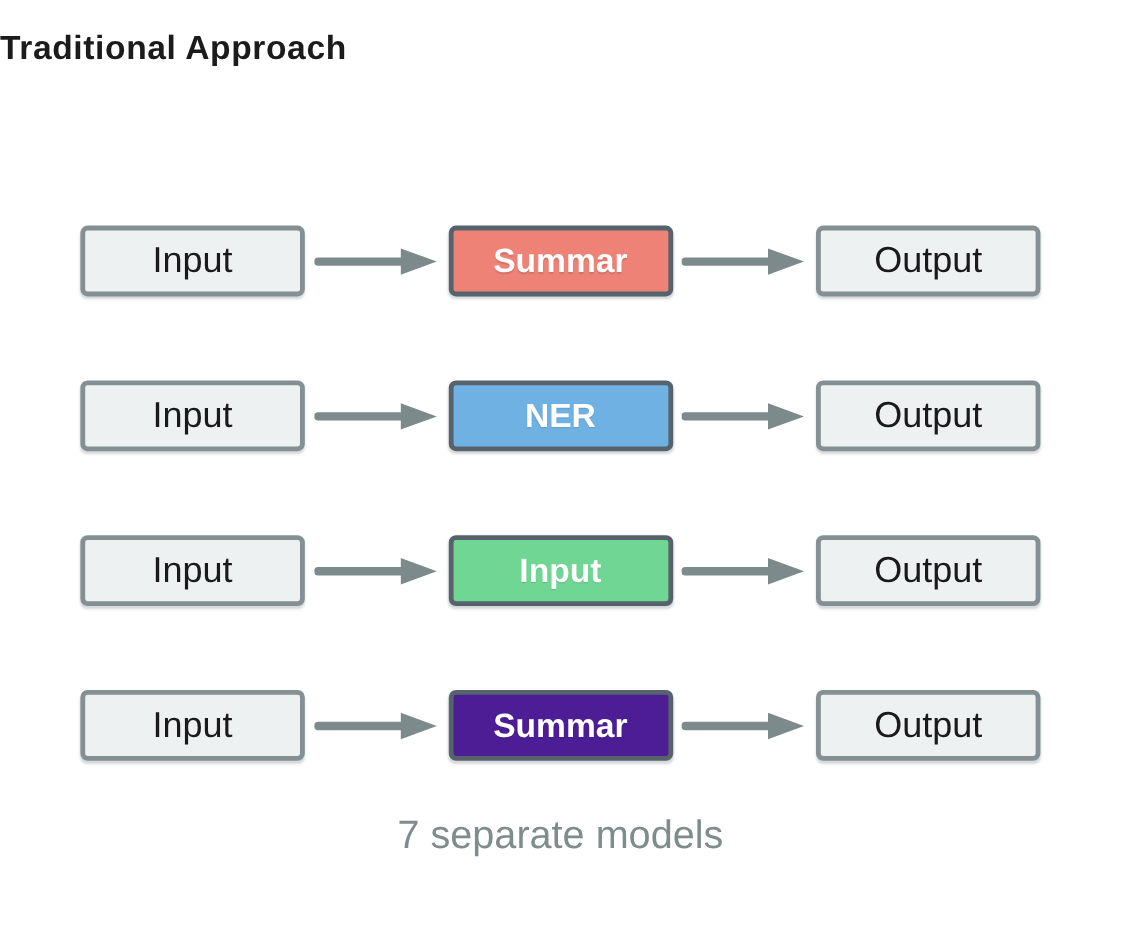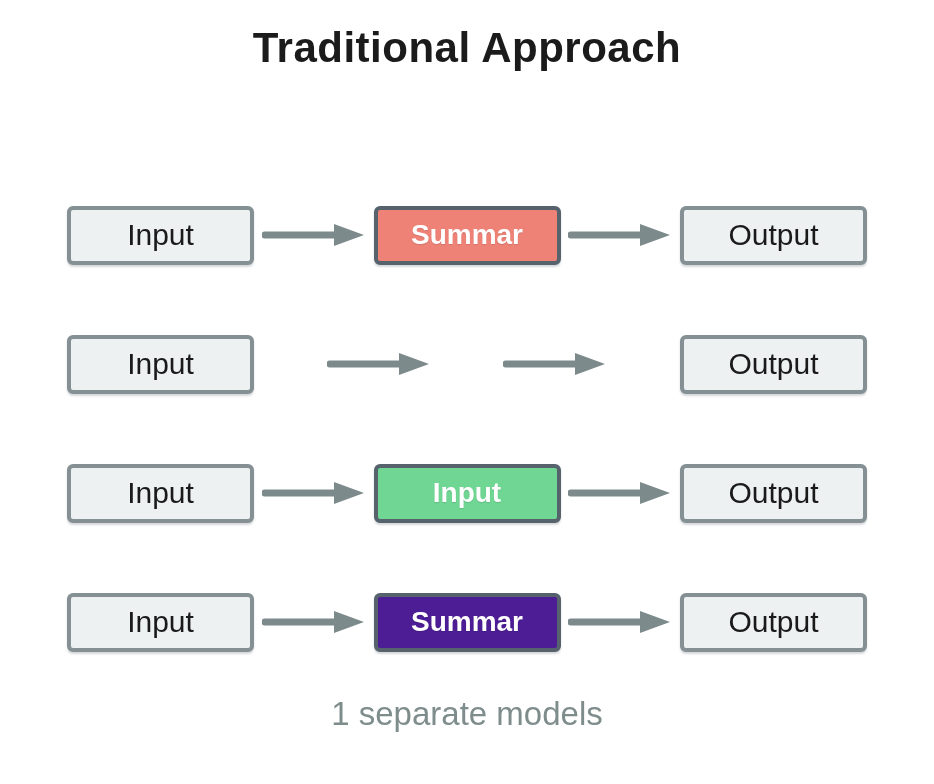--- a/index.html
+++ b/index.html
@@ -10,22 +10,21 @@
   .canvas {
     position: relative;
     width: 934px;
     height: 784px;
     background: #ffffff;
     font-family: "Liberation Sans", sans-serif;
     overflow: hidden;
   }
   .title {
     margin: 22px 0 0 0;
-    text-align: center;
-    font-size: 42px;
+    font-size: 28px;
     font-weight: 700;
     line-height: 1.25;
     color: #1b1b1b;
     letter-spacing: 0.5px;
   }
   .rows {
     width: 800px;
     margin: 131px auto 0 auto;
     display: flex;
     flex-direction: column;
@@ -107,20 +106,23 @@
     </div>
 
     <div class="row">
       <div class="box io">
         <span>Input</span>
       </div>
       <svg class="arrow" width="104" height="26" viewBox="0 0 104 26" xmlns="http://www.w3.org/2000/svg">
         <path d="M3 13 H73" stroke="currentColor" stroke-width="7" stroke-linecap="round" fill="none"></path>
         <polygon points="72,2 102,13 72,24" fill="currentColor"></polygon>
       </svg>
+      <div class="box model" style="background-color: rgb(111, 177, 227);">
+        <span>NER</span>
+      </div>
       <svg class="arrow" width="104" height="26" viewBox="0 0 104 26" xmlns="http://www.w3.org/2000/svg">
         <path d="M3 13 H73" stroke="currentColor" stroke-width="7" stroke-linecap="round" fill="none"></path>
         <polygon points="72,2 102,13 72,24" fill="currentColor"></polygon>
       </svg>
       <div class="box io">
         <span>Output</span>
       </div>
     </div>
 
     <div class="row">
@@ -158,15 +160,15 @@
         <path d="M3 13 H73" stroke="currentColor" stroke-width="7" stroke-linecap="round" fill="none"></path>
         <polygon points="72,2 102,13 72,24" fill="currentColor"></polygon>
       </svg>
       <div class="box io">
         <span>Output</span>
       </div>
     </div>
 
   </div>
 
-  <div class="caption">1 separate models</div>
+  <div class="caption">7 separate models</div>
 
 </div>
 
 </body></html>

